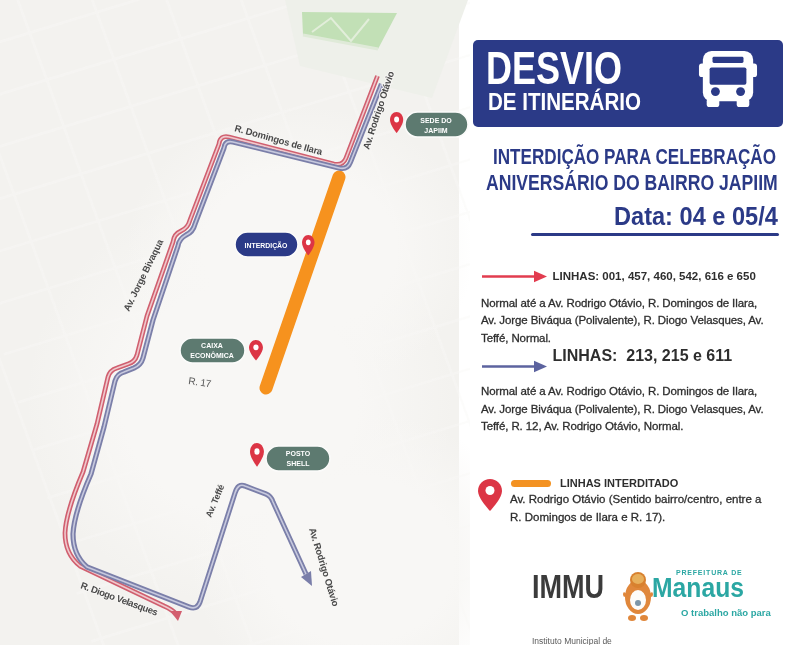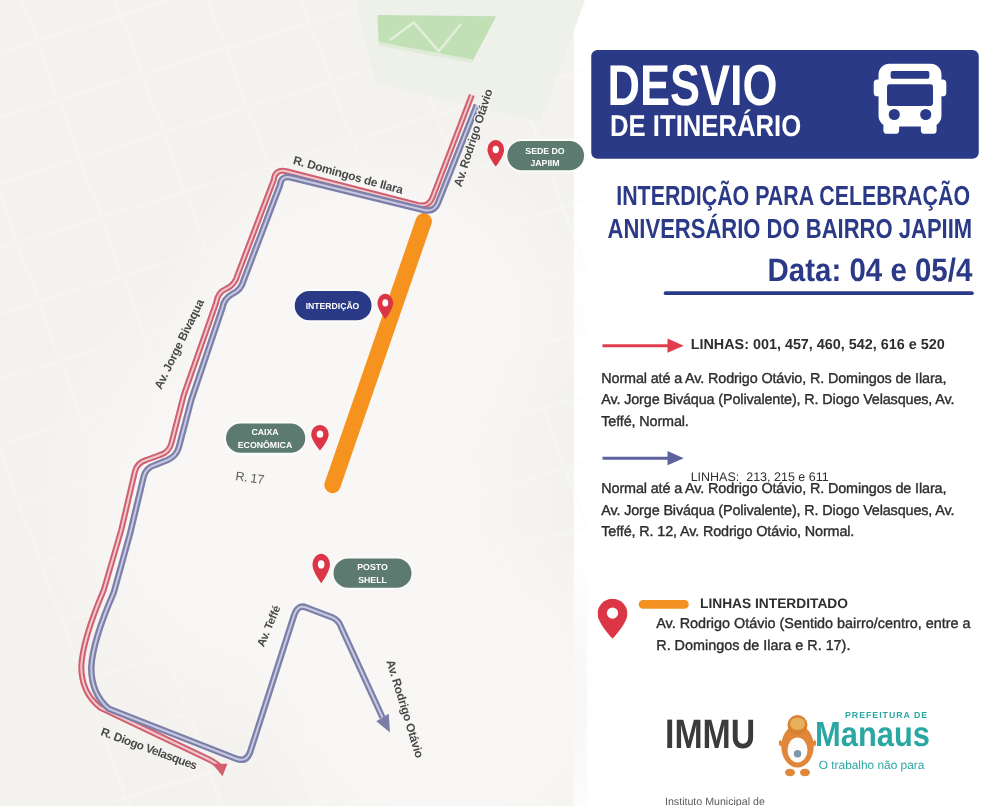--- a/index.html
+++ b/index.html
@@ -140,49 +140,49 @@
 
 <div class="abs navy" style="left:492.7px;top:144.4px;font-size:22px;font-weight:bold;white-space:nowrap;transform:scaleX(0.777);transform-origin:left top;">INTERDIÇÃO PARA CELEBRAÇÃO</div>
 <div class="abs navy" style="left:485.7px;top:170.4px;font-size:22px;font-weight:bold;white-space:nowrap;transform:scaleX(0.801);transform-origin:left top;">ANIVERSÁRIO DO BAIRRO JAPIIM</div>
 <div class="abs navy" style="left:614.4px;top:201.3px;font-size:26px;font-weight:bold;white-space:nowrap;transform:scaleX(0.907);transform-origin:left top;">Data: 04 e 05/4</div>
 <div class="abs" style="left:531px;top:232.5px;width:248px;height:3.5px;background:#2b3a87;border-radius:2px;"></div>
 
 <svg class="abs" style="left:481px;top:270px;" width="66" height="13" viewBox="0 0 66 13">
   <line x1="1" y1="6.5" x2="55" y2="6.5" stroke="#e23c4f" stroke-width="2.4"></line>
   <polygon points="66,6.5 53,0.8 53,12.2" fill="#e23c4f"></polygon>
 </svg>
-<div class="abs" style="left:552.5px;top:270.3px;font-size:11.5px;font-weight:bold;color:#2e2e2e;white-space:nowrap;">LINHAS: 001, 457, 460, 542, 616 e 520</div>
+<div class="abs" style="left:552.5px;top:270.3px;font-size:11.5px;font-weight:bold;color:#2e2e2e;white-space:nowrap;">LINHAS: 001, 457, 460, 542, 616 e 650</div>
 
 <div class="abs" style="left:481px;top:295px;font-size:11.5px;color:#2e2e2e;line-height:17.3px;letter-spacing:-0.1px;-webkit-text-stroke:0.3px #2e2e2e;white-space:nowrap;">Normal até a Av. Rodrigo Otávio, R. Domingos de Ilara,<br>Av. Jorge Biváqua (Polivalente), R. Diogo Velasques, Av.<br>Teffé, Normal.</div>
 
 <svg class="abs" style="left:481px;top:360px;" width="66" height="13" viewBox="0 0 66 13">
   <line x1="1" y1="6.5" x2="55" y2="6.5" stroke="#5c639f" stroke-width="2.4"></line>
   <polygon points="66,6.5 53,0.8 53,12.2" fill="#5c639f"></polygon>
 </svg>
-<div class="abs" style="left:552.5px;top:377px;font-size:10px;font-weight:normal;color:#2e2e2e;white-space:nowrap;">LINHAS:&nbsp; 213, 215 e 611</div>
+<div class="abs" style="left:552.5px;top:347px;font-size:16px;font-weight:bold;color:#2e2e2e;white-space:nowrap;">LINHAS:&nbsp; 213, 215 e 611</div>
 
 <div class="abs" style="left:481px;top:383.3px;font-size:11.5px;color:#2e2e2e;line-height:17.3px;letter-spacing:-0.1px;-webkit-text-stroke:0.3px #2e2e2e;white-space:nowrap;">Normal até a Av. Rodrigo Otávio, R. Domingos de Ilara,<br>Av. Jorge Biváqua (Polivalente), R. Diogo Velasques, Av.<br>Teffé, R. 12, Av. Rodrigo Otávio, Normal.</div>
 
 <svg class="abs" style="left:478px;top:479px;" width="24" height="32" viewBox="0 0 24 32">
   <path d="M12 0C5.4 0 0 5.4 0 12c0 7.5 12 20 12 20s12-12.5 12-20C24 5.4 18.6 0 12 0z" fill="#dc3545"></path>
   <circle cx="12" cy="11.5" r="4.5" fill="#fff"></circle>
 </svg>
 <div class="abs" style="left:511px;top:480px;width:40px;height:7px;border-radius:4px;background:#f39222;"></div>
 <div class="abs" style="left:560px;top:476.9px;font-size:11px;font-weight:bold;color:#2e2e2e;white-space:nowrap;">LINHAS INTERDITADO</div>
-<div class="abs" style="left:510px;top:491.3px;font-size:11.5px;color:#2e2e2e;line-height:17.3px;-webkit-text-stroke:0.3px #2e2e2e;white-space:nowrap;margin-left:15px;">Av. Rodrigo Otávio (Sentido bairro/centro, entre a<br>R. Domingos de Ilara e R. 17).</div>
+<div class="abs" style="left:510px;top:491.3px;font-size:11.5px;color:#2e2e2e;line-height:17.3px;-webkit-text-stroke:0.3px #2e2e2e;white-space:nowrap;">Av. Rodrigo Otávio (Sentido bairro/centro, entre a<br>R. Domingos de Ilara e R. 17).</div>
 
 <div class="abs" style="left:532px;top:567.7px;font-size:33px;font-weight:bold;color:#3b3b3b;white-space:nowrap;transform:scaleX(0.82);transform-origin:left top;">IMMU</div>
 <div class="abs" style="left:532px;top:600px;font-size:8.5px;color:#5a5a5a;line-height:11.3px;margin-top:36px;">Instituto Municipal de<br>Mobilidade Urbana</div>
 
 <svg class="abs" style="left:622px;top:570px;" width="32" height="52" viewBox="0 0 32 52">
   <ellipse cx="16" cy="27" rx="13" ry="17" fill="#e0873b"></ellipse>
   <ellipse cx="16" cy="10" rx="8" ry="8" fill="#d8812f"></ellipse>
   <ellipse cx="16" cy="9" rx="6" ry="5" fill="#e8b05c"></ellipse>
   <ellipse cx="16" cy="30" rx="8" ry="10" fill="#fdfcfa"></ellipse>
   <circle cx="16" cy="33" r="3" fill="#7d96a8"></circle>
   <path d="M2 22 Q0 24 2 27 L6 25z" fill="#e0873b"></path>
   <path d="M30 22 Q32 24 30 27 L26 25z" fill="#e0873b"></path>
   <ellipse cx="10" cy="48" rx="4" ry="3" fill="#e0873b"></ellipse>
   <ellipse cx="22" cy="48" rx="4" ry="3" fill="#e0873b"></ellipse>
 </svg>
 <div class="abs" style="left:676px;top:568.5px;font-size:7px;color:#2ba7a3;font-weight:bold;letter-spacing:0.8px;white-space:nowrap;">PREFEITURA DE</div>
 <div class="abs" style="left:652px;top:572.3px;font-size:28px;font-weight:bold;color:#2ba7a3;white-space:nowrap;transform:scaleX(0.882);transform-origin:left top;">Manaus</div>
-<div class="abs" style="left:655px;top:606.7px;font-size:9.5px;font-weight:normal;color:#2ba7a3;white-space:nowrap;">O trabalho não para</div>
+<div class="abs" style="left:681px;top:606.7px;font-size:9.5px;font-weight:bold;color:#2ba7a3;white-space:nowrap;">O trabalho não para</div>
 
 </body></html>

